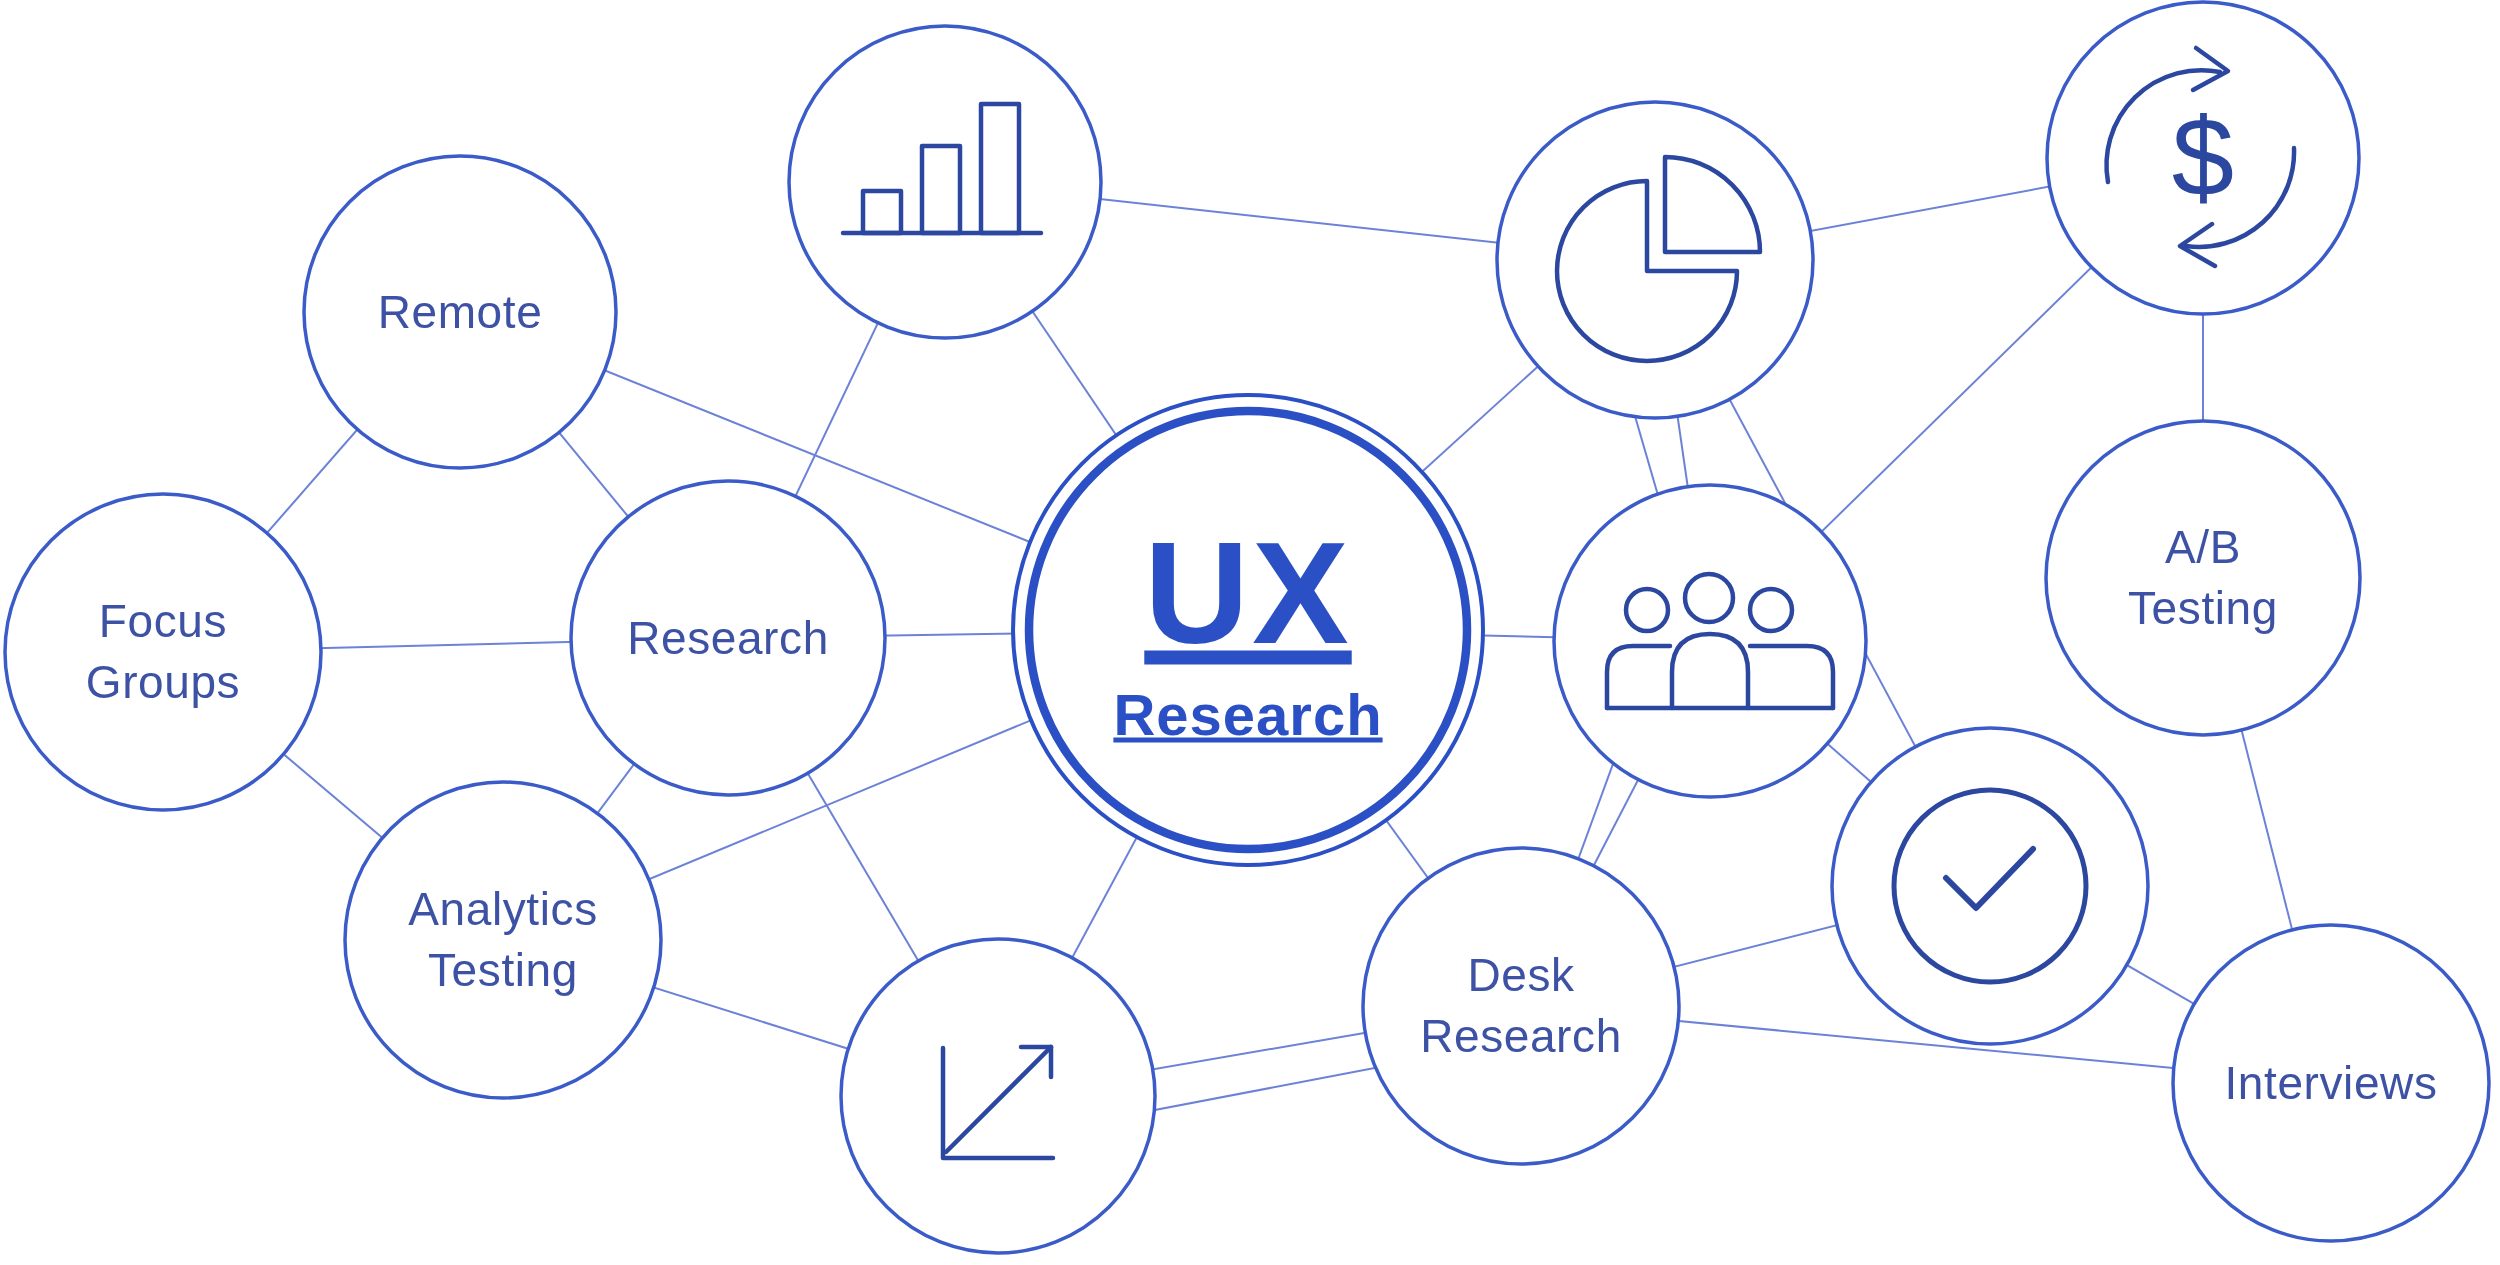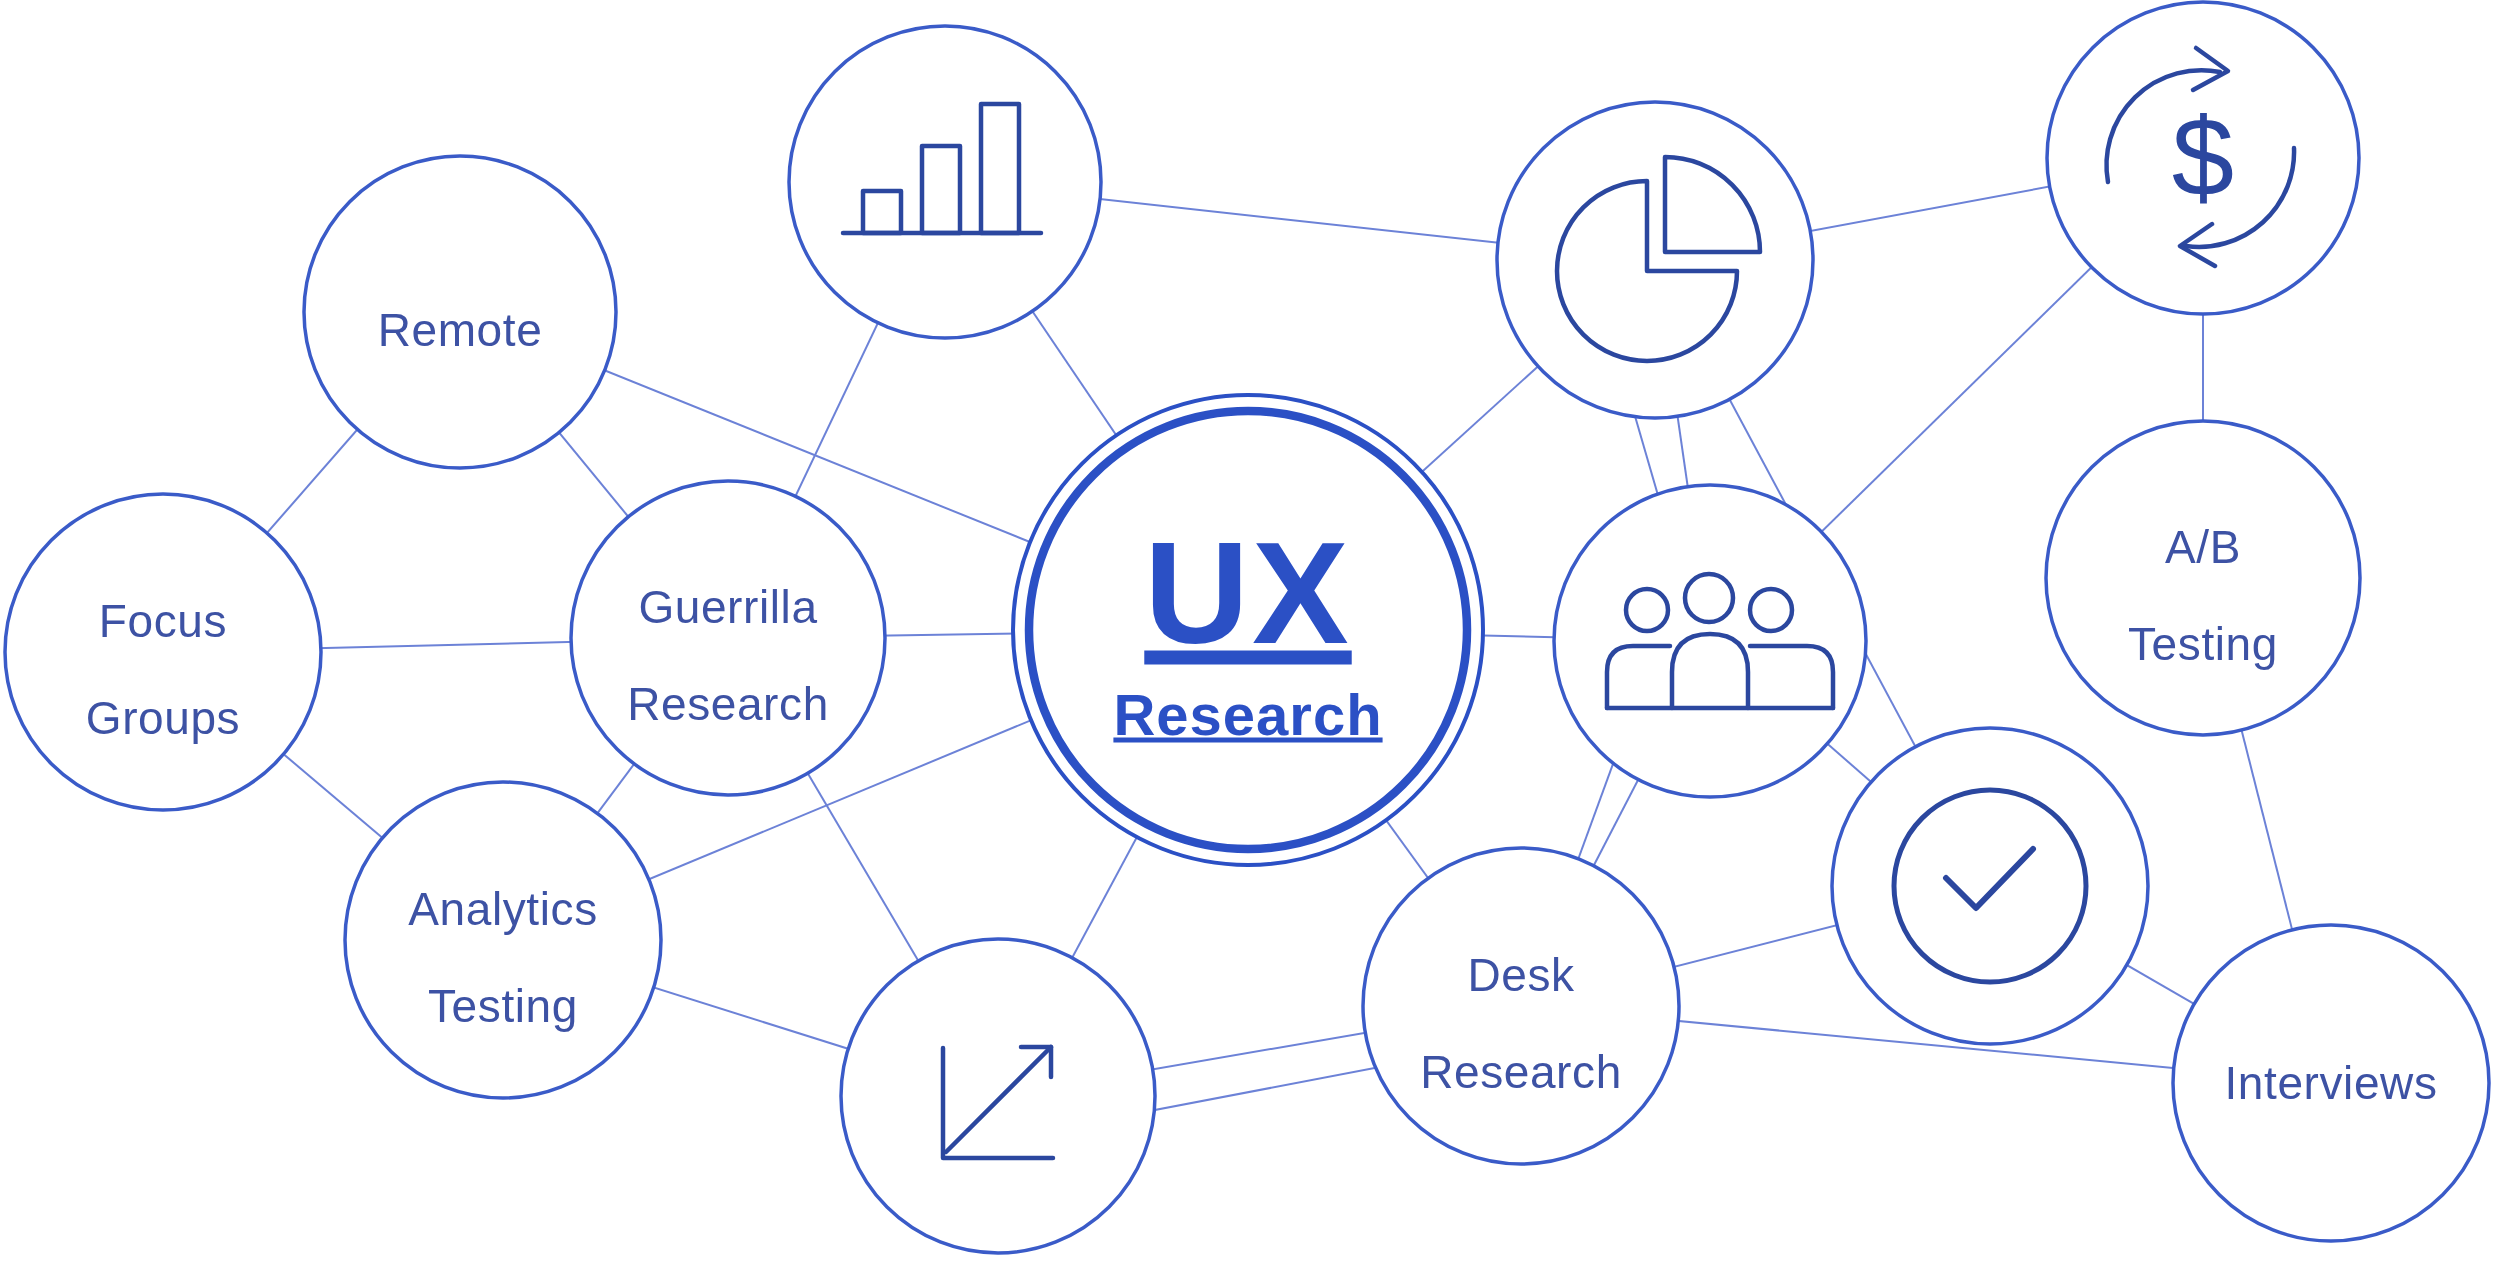--- a/index.html
+++ b/index.html
@@ -15,21 +15,21 @@
     width:340px;
     text-align:center;
     color:#3d52a4;
     font-size:46px;
     line-height:1.32;
     letter-spacing:0.6px;
     font-weight:400;
     transform:translate(-50%,-50%);
     pointer-events:none;
   }
-  .node-label span{display:block;margin-top:36px;}
+  .node-label span{display:block;}
   .center-label{
     position:absolute;
     width:420px;
     text-align:center;
     color:#2b50c5;
     font-weight:700;
     transform:translate(-50%,-50%);
     pointer-events:none;
     text-decoration:underline;
   }
@@ -143,21 +143,20 @@
 </svg>
 
 <div class="node-label" style="left:460px;top:312px;">
   <span>Remote</span>
 </div>
 <div class="node-label" style="left:163px;top:652px;">
   <span>Focus</span>
   <span>Groups</span>
 </div>
 <div class="node-label" style="left:728px;top:638px;">
-  <span>Guerrilla</span>
   <span>Research</span>
 </div>
 <div class="node-label" style="left:503px;top:940px;">
   <span>Analytics</span>
   <span>Testing</span>
 </div>
 <div class="node-label" style="left:1521px;top:1006px;">
   <span>Desk</span>
   <span>Research</span>
 </div>

